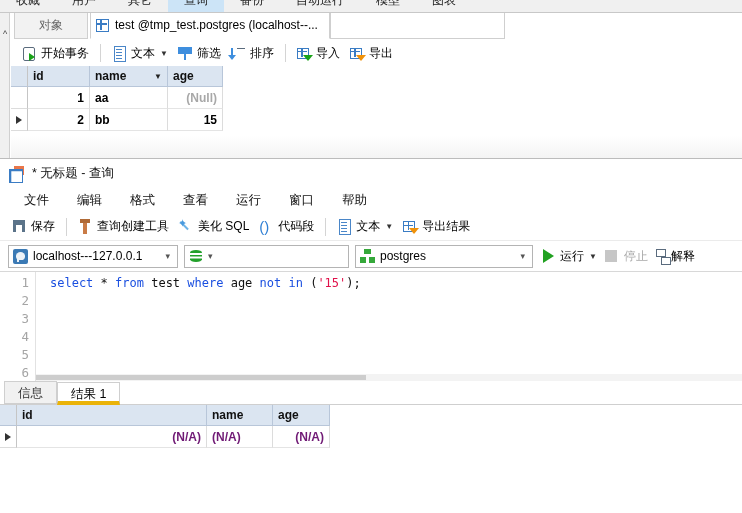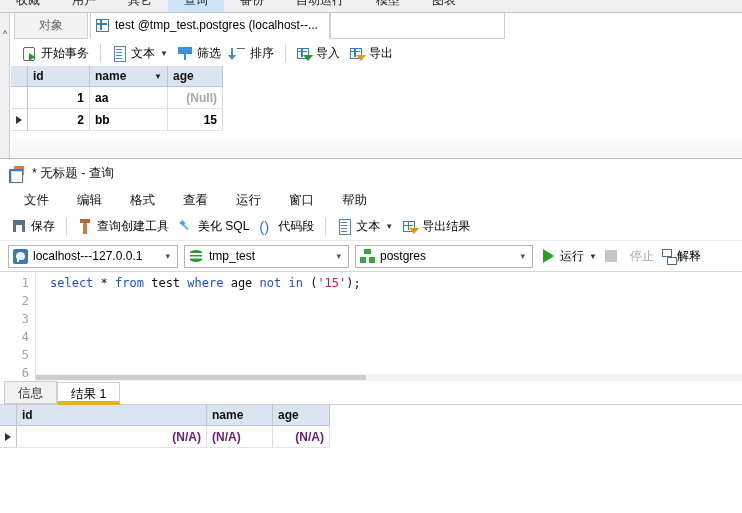--- a/index.html
+++ b/index.html
@@ -369,36 +369,35 @@
     </div>
 
     <div class="connbar">
       <div class="combo c1">
         <span class="ic-pg"></span>
         <span class="cval">localhost---127.0.0.1</span>
         <span class="cchev">▾</span>
       </div>
       <div class="combo c2">
         <span class="ic-db"></span>
-        <span class="cval">tmp_test</span>
         <span class="cchev">▾</span>
       </div>
       <div class="combo c3">
         <span class="ic-schema"></span>
         <span class="cval">postgres</span>
         <span class="cchev">▾</span>
       </div>
       <div class="runbtn">
         <i class="play"></i>
         <span style="margin-left:6px">运行</span>
         <span class="caretdn">▼</span>
       </div>
       <div class="runbtn dis">
         <i class="stopsq"></i>
-        <span style="margin-left:13px">停止</span>
+        <span style="margin-left:7px">停止</span>
       </div>
       <div class="runbtn">
         <span class="ic ic-explain"></span>
         <span style="margin-left:0">解释</span>
       </div>
     </div>
 
     <div class="editor">
       <div class="gutter">
         <div class="ln">1</div>

